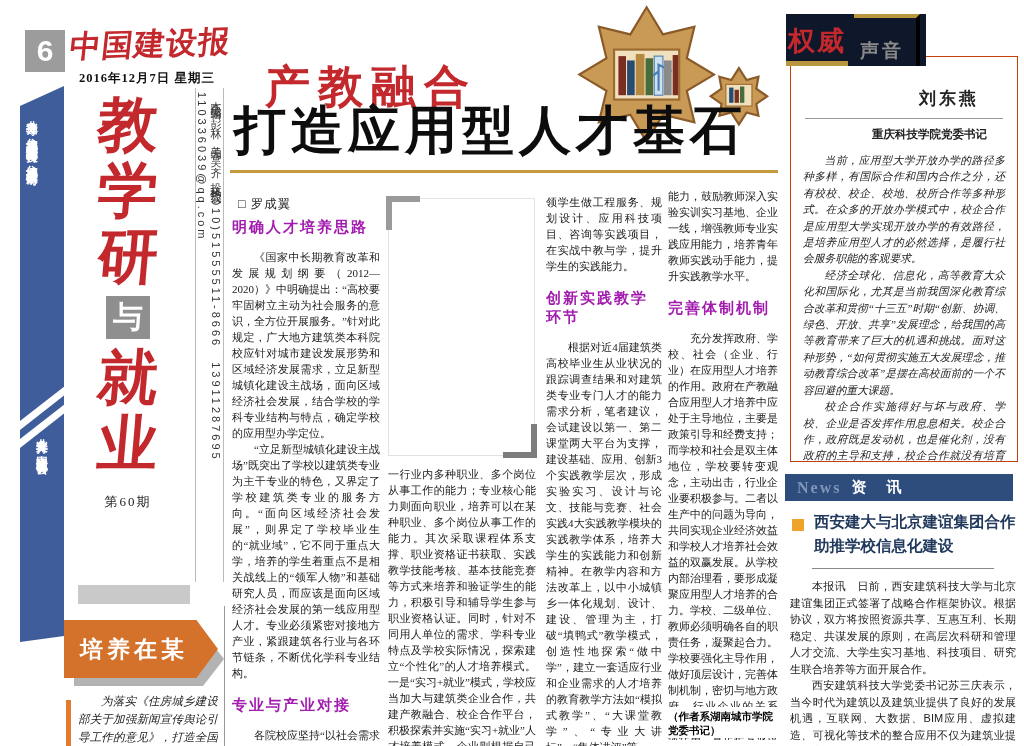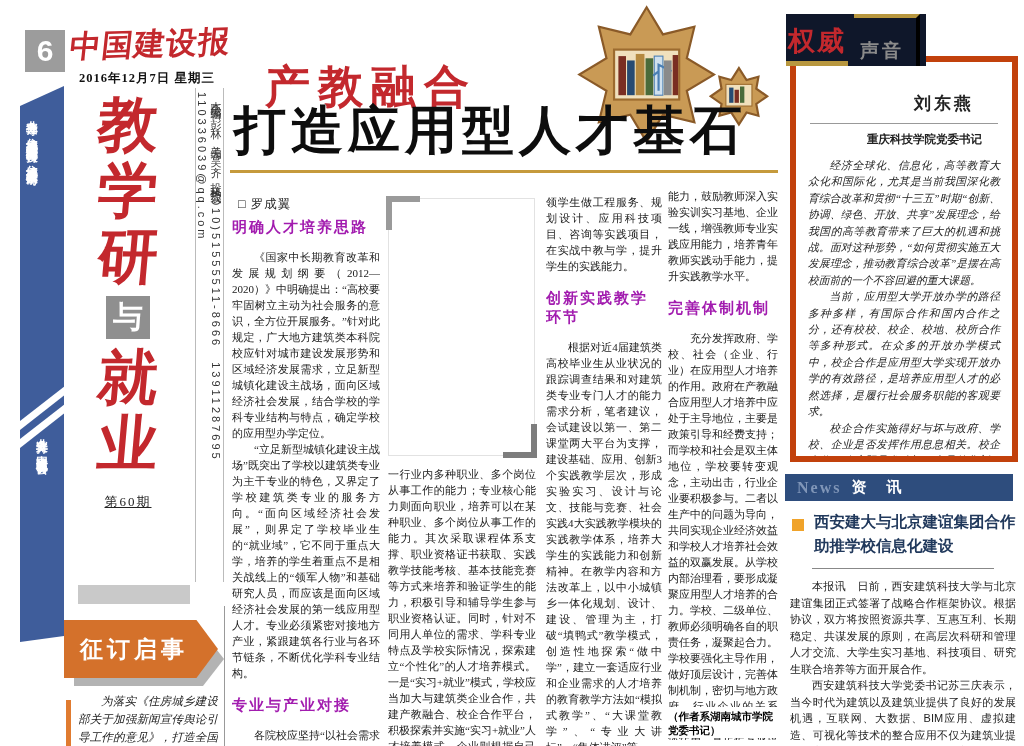--- a/index.html
+++ b/index.html
@@ -20,21 +20,21 @@
   .stripe.s1 { top:318px; } .stripe.s2 { top:336px; }
   .vtext { writing-mode:vertical-lr; text-orientation:upright; color:#fff; font-weight:bold;
     font-family:"Liberation Sans", sans-serif; }
   .banner-top { position:absolute; left:3px; top:26px; height:262px; width:38px; font-size:11.5px; line-height:17px; letter-spacing:1px; }
   .banner-bottom { position:absolute; left:14px; bottom:12px; height:200px; font-size:11.5px; letter-spacing:1px; }
 
   
   .vtitle { position:absolute; left:72px; top:92px; width:112px; display:flex; flex-direction:column; align-items:center; }
   .vtitle .ch { color:#c3282d; font-size:60px; font-weight:bold; line-height:66px; transform:skewX(-5deg); }
   .vtitle .ch-box { background:#8f8f8f; color:#fff; font-size:30px; font-weight:bold; padding:1px 7px; margin:6px 0; }
-  .issue-no { margin-top:16px; font-size:13px; color:#222; letter-spacing:2px;text-decoration:underline; }
+  .issue-no { margin-top:16px; font-size:13px; color:#222; letter-spacing:2px; }
   .gray-bar { position:absolute; left:78px; top:585px; width:112px; height:19px; background:#c9c9c9; }
 
   
   .editor-strip { position:absolute; left:195px; top:88px; width:29px; height:494px; border-left:1px solid #bbb;
     border-right:1px solid #bbb; overflow:hidden; }
   .editor-strip .vtext2 { writing-mode:vertical-rl; height:100%; margin:4px auto 0; font-size:11px; color:#333;
     letter-spacing:3px; font-family:"Liberation Sans", sans-serif; }
 
   
   .kicker { position:absolute; left:240px; top:57px; font-size:45px; font-weight:bold; color:#c3282d; letter-spacing:8px; z-index:3;margin-left:25px; }
@@ -63,21 +63,21 @@
   .quote-box p { font-size:11px; line-height:16.5px; text-align:justify; text-indent:2em; color:#111; }
   .corner { position:absolute; width:34px; height:34px; }
   .corner.tl { left:-3px; top:-3px; border-left:6px solid #9a9a9a; border-top:6px solid #9a9a9a; }
   .corner.br { right:-3px; bottom:-3px; border-right:6px solid #7d7d7d; border-bottom:6px solid #7d7d7d; }
 
   
   .auth-badge { position:absolute; left:786px; top:14px; display:flex; align-items:flex-end; z-index:3; background:#0f172a; padding-right:6px;text-align:right; }
   .auth-badge .red { font-size:27px; font-weight:bold; color:#c3282d; border-bottom:5px solid #b8973f; padding:0 2px 2px; letter-spacing:2px; }
   .auth-badge .gray { font-size:19px; font-weight:bold; color:#8a8a8a; border-top:4px solid #b8973f; border-right:4px solid #000000;
     padding:20px 12px 2px 6px; margin-left:6px; letter-spacing:3px; }
-  .gold-box { position:absolute; left:790px; top:56px; width:228px; height:406px; border:6px solid #c2410c; overflow:hidden; }
+  .gold-box { position:absolute; left:790px; top:56px; width:228px; height:406px; border:1px solid #c2410c; overflow:hidden; }
   .gold-box .name { text-align:right; padding:30px 38px 8px 0; font-size:17px; font-weight:bold; color:#222;
     font-family:"Liberation Sans", sans-serif; letter-spacing:3px; }
   .gold-box .rule { border-top:1px solid #999; margin:0 14px 8px; }
   .gold-box .role { text-align:right; padding-right:30px; font-size:11.5px; font-weight:bold; color:#222; }
   .gold-box .body { padding:10px 12px 0; }
   .gold-box .body p { font-size:10.8px; line-height:16.4px; font-style:italic; text-align:justify; text-indent:2em; color:#222; }
 
   
   .news-bar { position:absolute; left:785px; top:474px; width:228px; height:27px; background:#2e4d7d; display:flex;
     align-items:center; padding-left:12px; }
@@ -191,41 +191,41 @@
 
   <div class="auth-badge">
     <span class="red">权威</span>
     <span class="gray">声音</span>
   </div>
   <div class="gold-box">
     <div class="name">刘东燕</div>
     <div class="rule"></div>
     <div class="role">重庆科技学院党委书记</div>
     <div class="body">
+      <p>当前，应用型大学开放办学的路径多种多样，有国际合作和国内合作之分，还有校校、校企、校地、校所合作等多种形式。在众多的开放办学模式中，校企合作是应用型大学实现开放办学的有效路径，是培养应用型人才的必然选择，是履行社会服务职能的客观要求。</p>
       <p>经济全球化、信息化，高等教育大众化和国际化，尤其是当前我国深化教育综合改革和贯彻“十三五”时期“创新、协调、绿色、开放、共享”发展理念，给我国的高等教育带来了巨大的机遇和挑战。面对这种形势，“如何贯彻实施五大发展理念，推动教育综合改革”是摆在高校面前的一个不容回避的重大课题。</p>
-      <p>当前，应用型大学开放办学的路径多种多样，有国际合作和国内合作之分，还有校校、校企、校地、校所合作等多种形式。在众多的开放办学模式中，校企合作是应用型大学实现开放办学的有效路径，是培养应用型人才的必然选择，是履行社会服务职能的客观要求。</p>
       <p>校企合作实施得好与坏与政府、学校、企业是否发挥作用息息相关。校企合作，政府既是发动机，也是催化剂，没有政府的主导和支持，校企合作就没有培育的土壤，就没有推动的动力；校企合作，学校是主体，要以开放的视野，着眼于长远，着眼于实效，转变观念，优化内部治理结构，积极主动推动校企合作服务于人才培养、学科专业建设、科学研究及社会服务等各个方面；校企合作，行业企业是重要参与方，必须充分调动其积极性，否则校企合作就会流于形式。因而，国家相关部门应制定出台相关文件，通过减免税等方式，鼓励行业企业积极主动地参与到校企合作中来。三者所发挥的作用应是相辅相成的，缺一不可。只有政府、学院、企业三方发挥合力，通过校企合作，深入推进开放办学才能取得实效。</p>
     </div>
   </div>
 
   <div class="news-bar">
     <span class="en">News</span>
     <span class="cn">资 讯</span>
   </div>
   <div class="news-bullet"></div>
   <div class="news-title">西安建大与北京建谊集团合作 助推学校信息化建设</div>
   <div class="news-divider"></div>
   <div class="news-body">
     <p>本报讯　日前，西安建筑科技大学与北京建谊集团正式签署了战略合作框架协议。根据协议，双方将按照资源共享、互惠互利、长期稳定、共谋发展的原则，在高层次科研和管理人才交流、大学生实习基地、科技项目、研究生联合培养等方面开展合作。</p>
     <p>西安建筑科技大学党委书记苏三庆表示，当今时代为建筑以及建筑业提供了良好的发展机遇，互联网、大数据、BIM应用、虚拟建造、可视化等技术的整合应用不仅为建筑业提供了良好的发展机遇，而且催生了新的建筑形态、极大地促进了社会分工，建筑业的自身变革在推动社会变革、政府变革、行业变革的同时，也必将对学校实践教学、校企联合教学等方面的教学改革产生重要的影响。北京建谊集团作为一家从事建筑工业化、智慧城市、装配式钢结构、建筑互联网等多业态的综合型集团公司……</p>
   </div>
 
   <div class="sub-shadow"></div>
   <div class="sub-banner">
-    <span>征订启事</span>
+    <span>培养在某</span>
   </div>
   <div class="sub-mark"></div>
   <div class="sub-text">
     <p>为落实《住房城乡建设部关于加强新闻宣传舆论引导工作的意见》，打造全国住房城乡建设教育行业自己的舆论宣传阵地……</p>
   </div>
   <div class="divider-v"></div>
 
 </div>
 
 </body></html>

